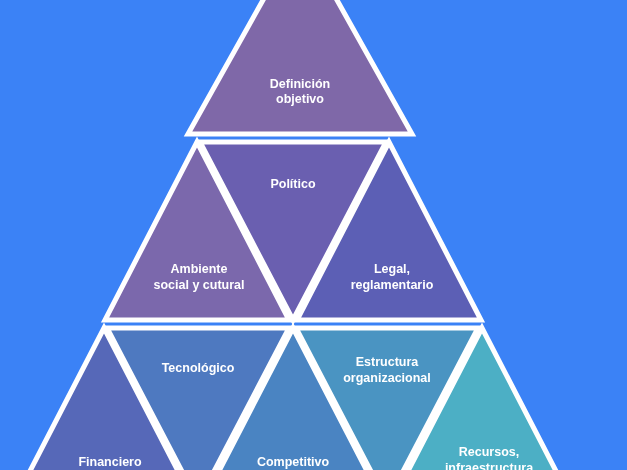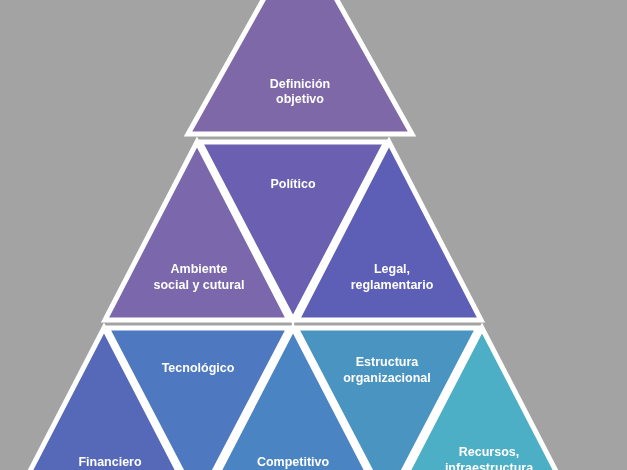--- a/index.html
+++ b/index.html
@@ -8,21 +8,21 @@
     padding: 0;
     background: #ffffff;
   }
   body {
     font-family: "Liberation Sans", sans-serif;
   }
   #diagram-root {
     position: relative;
     width: 627px;
     height: 470px;
-    background: #a3a3a3;
+    background: #3b82f6;
     overflow: hidden;
   }
   #pyramid-svg {
     position: absolute;
     left: 0;
     top: 0;
     width: 627px;
     height: 470px;
     display: block;
   }

